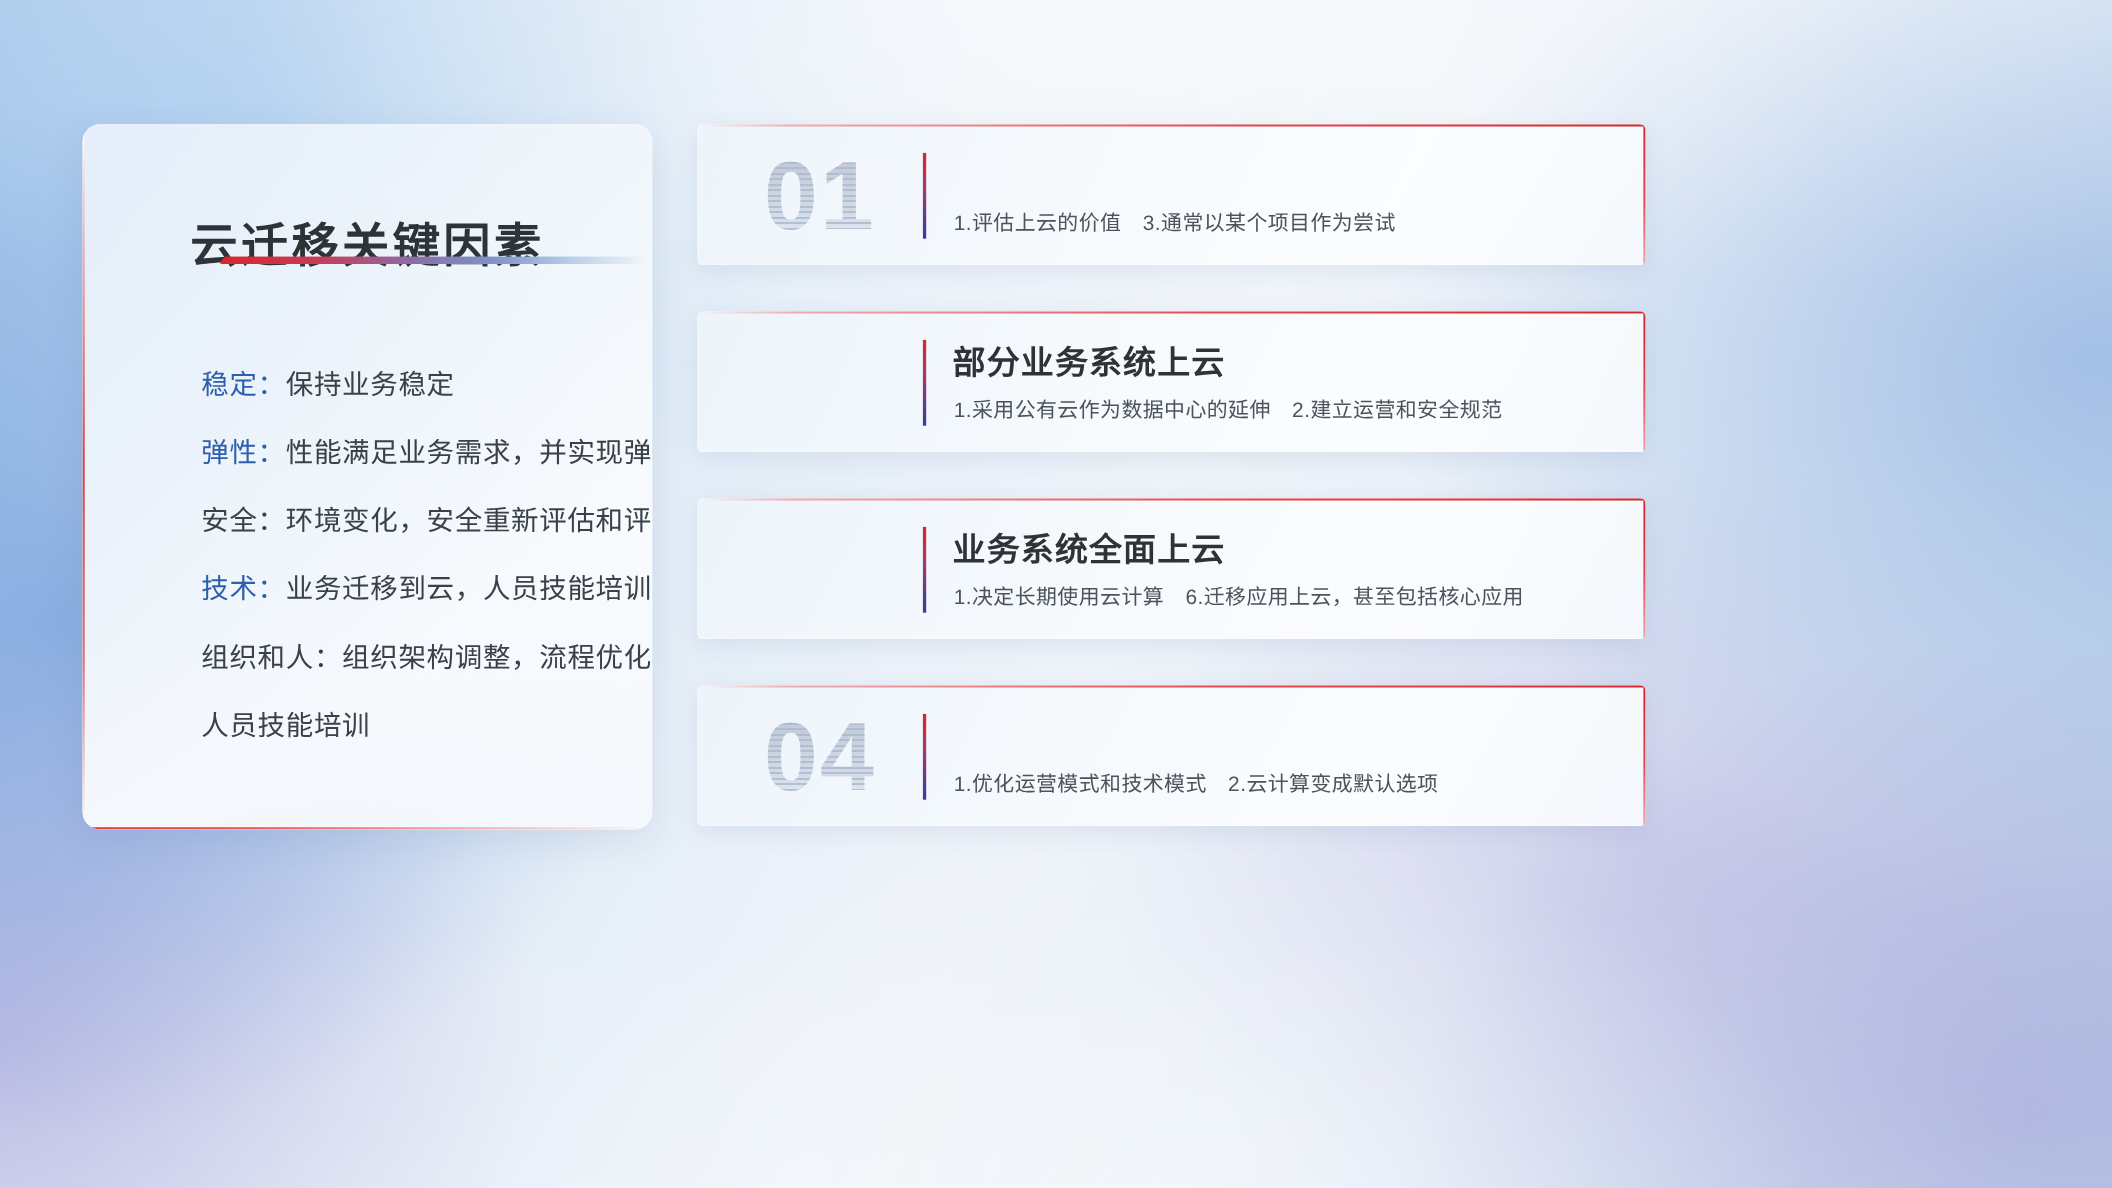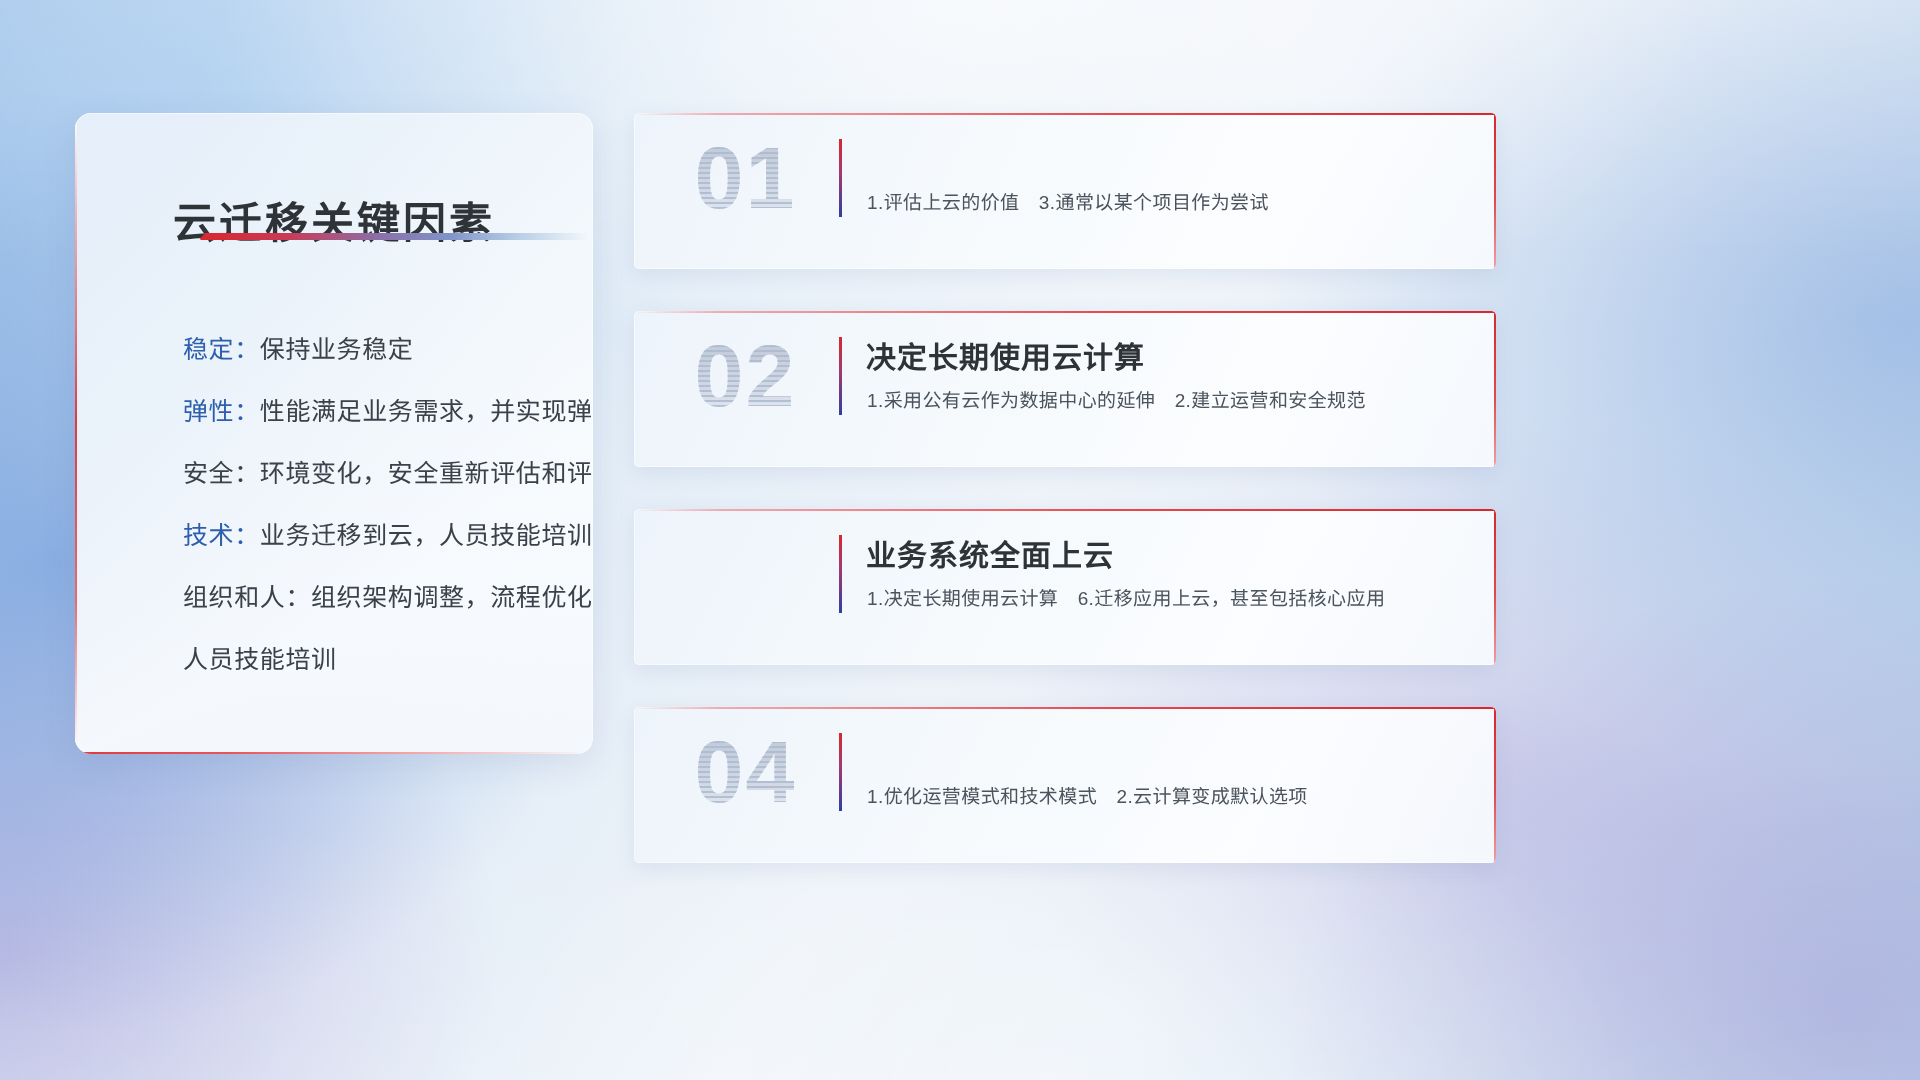--- a/index.html
+++ b/index.html
@@ -62,21 +62,21 @@
     letter-spacing:.6px;
     font-family:Liberation Mono, monospace;
   }
   .factorRow .k{color:#2e5fae;}
   .factorRow .k.plain{color:#3a4149;}
   .factorRow .v{color:#3a4149;}
 
   
   #cards{position:absolute;left:634px;top:113px;width:862px;}
   .card{
-    position:relative;height:156px;margin-bottom:42px;border-radius:5px;
+    position:relative;height:128px;margin-bottom:42px;border-radius:5px;
     background:linear-gradient(118deg, rgba(238,244,251,.92) 0%, rgba(246,250,253,.95) 40%, rgba(252,253,255,.97) 72%, rgba(247,250,253,.93) 100%);
     box-shadow:0 6px 20px rgba(70,100,150,.10), inset 0 0 0 1px rgba(255,255,255,.5);
     overflow:hidden;
   }
   .card::before{
     content:"";position:absolute;top:0;left:0;right:0;height:2px;
     background:linear-gradient(90deg, rgba(224,58,62,0) 0%, rgba(232,110,114,.55) 10%, #e8484c 55%, #d8272c 100%);
   }
   .card::after{
     content:"";position:absolute;top:0;bottom:0;right:0;width:2px;
@@ -129,23 +129,22 @@
     </div>
 </section>
 
 <section id="cards">
     <article class="card">
       <div class="cardNum">01</div>
       <div class="cardBar"></div>
       <div class="cardDesc">1.评估上云的价值　3.通常以某个项目作为尝试</div>
     </article>
     <article class="card">
-      <div class="cardNum">02</div>
       <div class="cardBar"></div>
-      <div class="cardHead">决定长期使用云计算</div>
+      <div class="cardHead">部分业务系统上云</div>
       <div class="cardDesc">1.采用公有云作为数据中心的延伸　2.建立运营和安全规范</div>
     </article>
     <article class="card">
       <div class="cardBar"></div>
       <div class="cardHead">业务系统全面上云</div>
       <div class="cardDesc">1.决定长期使用云计算　6.迁移应用上云，甚至包括核心应用</div>
     </article>
     <article class="card">
       <div class="cardNum">04</div>
       <div class="cardBar"></div>

